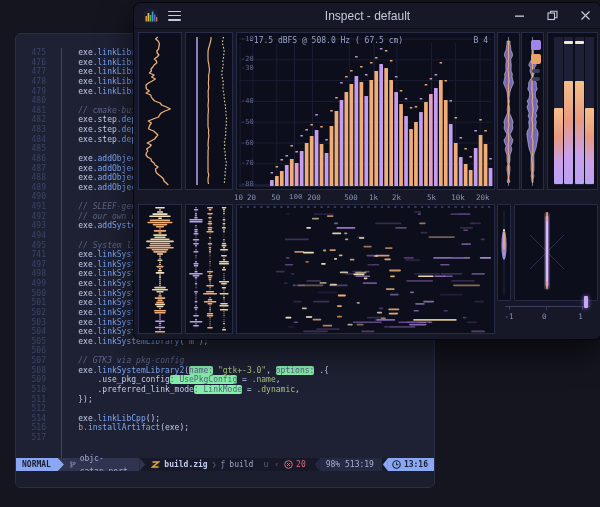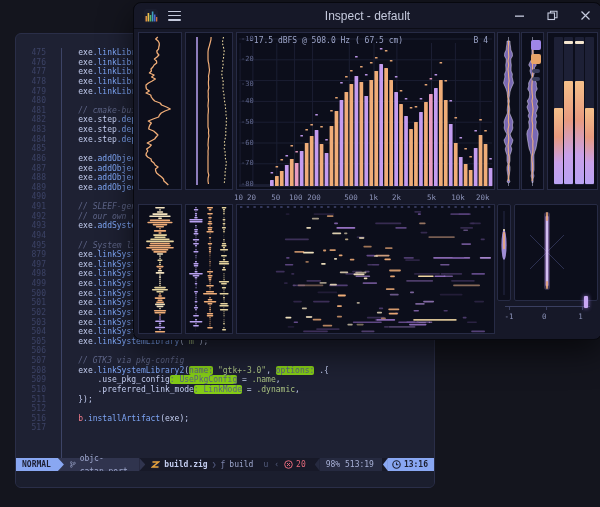--- a/index.html
+++ b/index.html
@@ -19,21 +19,21 @@
   .guide{position:absolute;left:45px;top:14px;bottom:0;width:1px;background:#3d4466;}
   .line{position:relative;padding-left:43px;height:9.63px;white-space:pre;}
   .line.cl{background:#292d45;}
   .lnum{position:absolute;left:0;top:0;width:30px;text-align:right;color:#3c4366;}
   .line.cl .lnum{color:#b9c3f0;}
   .tk-v{color:#c3cdf0;}
   .tk-fn{color:#7ea6f7;}
   .tk-s{color:#a8c080;}
   .tk-e{color:#a8c080;}
   .tk-c{color:#5d6486;font-style:italic;}
-  .tk-h{color:#5a6183;background:#84cc16;border-radius:2px;}
+  .tk-h{color:#5a6183;background:#86efac;border-radius:2px;}
   .tk-red{color:#ef7a8a;}
   .tk-cur{background:#b8c2f0;color:#1e2133;}
   
   .statusline{
     position:absolute;left:0;right:0;top:424px;height:13px;background:#171928;
     display:flex;align-items:stretch;font-size:8px;line-height:13px;
   }
   .seg{position:relative;display:flex;align-items:center;}
   .seg-mode{background:#89a7f2;color:#1b1e30;font-weight:bold;padding:0 7px 0 6px;}
   .seg-mode::after{content:"";position:absolute;right:-6px;top:0;width:6px;height:13px;background:#89a7f2;clip-path:polygon(0 0,100% 50%,0 100%);z-index:2;}
@@ -111,37 +111,38 @@
       <div class="line"><span class="lnum">486</span><span class="tk-v">    exe</span><span class="tk-fn">.addObjectF</span></div>
       <div class="line"><span class="lnum">487</span><span class="tk-v">    exe</span><span class="tk-fn">.addObjectF</span></div>
       <div class="line"><span class="lnum">488</span><span class="tk-v">    exe</span><span class="tk-fn">.addObjectF</span></div>
       <div class="line"><span class="lnum">489</span><span class="tk-v">    exe</span><span class="tk-fn">.addObjectF</span></div>
       <div class="line"><span class="lnum">490</span></div>
       <div class="line"><span class="lnum">491</span><span class="tk-c">    // SLEEF-gener</span></div>
       <div class="line"><span class="lnum">492</span><span class="tk-c">    // our own cod</span></div>
       <div class="line"><span class="lnum">493</span><span class="tk-v">    exe</span><span class="tk-fn">.addSystemI</span></div>
       <div class="line"><span class="lnum">494</span></div>
       <div class="line"><span class="lnum">495</span><span class="tk-c">    // System libr</span></div>
-      <div class="line"><span class="lnum">879</span><span class="tk-v">    exe</span><span class="tk-fn">.linkSystem</span></div>
+      <div class="line"><span class="lnum">741</span><span class="tk-v">    exe</span><span class="tk-fn">.linkSystem</span></div>
       <div class="line"><span class="lnum">497</span><span class="tk-v">    exe</span><span class="tk-fn">.linkSystem</span></div>
       <div class="line"><span class="lnum">498</span><span class="tk-v">    exe</span><span class="tk-fn">.linkSystem</span></div>
       <div class="line"><span class="lnum">499</span><span class="tk-v">    exe</span><span class="tk-fn">.linkSystem</span></div>
       <div class="line"><span class="lnum">500</span><span class="tk-v">    exe</span><span class="tk-fn">.linkSystem</span></div>
       <div class="line"><span class="lnum">501</span><span class="tk-v">    exe</span><span class="tk-fn">.linkSystem</span></div>
       <div class="line"><span class="lnum">502</span><span class="tk-v">    exe</span><span class="tk-fn">.linkSystem</span></div>
       <div class="line"><span class="lnum">503</span><span class="tk-v">    exe</span><span class="tk-fn">.linkSystem</span></div>
       <div class="line"><span class="lnum">504</span><span class="tk-v">    exe</span><span class="tk-fn">.linkSystem</span></div>
       <div class="line"><span class="lnum">505</span><span class="tk-v">    exe</span><span class="tk-fn">.linkSystemLibrary</span><span class="tk-v">(</span><span class="tk-s">"m"</span><span class="tk-v">);</span></div>
       <div class="line"><span class="lnum">506</span></div>
       <div class="line"><span class="lnum">507</span><span class="tk-c">    // GTK3 via pkg-config</span></div>
       <div class="line"><span class="lnum">508</span><span class="tk-v">    exe</span><span class="tk-fn">.linkSystemLibrary2</span><span class="tk-v">(</span><span class="tk-h">name:</span><span class="tk-v"> </span><span class="tk-s">"gtk+-3.0"</span><span class="tk-v">, </span><span class="tk-h">options:</span><span class="tk-v"> .{</span></div>
       <div class="line"><span class="lnum">509</span><span class="tk-v">        .use_pkg_config</span><span class="tk-h">: UsePkgConfig</span><span class="tk-v"> = </span><span class="tk-e">.name</span><span class="tk-v">,</span></div>
       <div class="line"><span class="lnum">510</span><span class="tk-v">        .preferred_link_mode</span><span class="tk-h">: LinkMode</span><span class="tk-v"> = </span><span class="tk-e">.dynamic</span><span class="tk-v">,</span></div>
       <div class="line"><span class="lnum">511</span><span class="tk-v">    });</span></div>
       <div class="line"><span class="lnum">512</span></div>
+      <div class="line"><span class="lnum">514</span><span class="tk-v">    exe</span><span class="tk-fn">.linkLibCpp</span><span class="tk-v">();</span></div>
       <div class="line"><span class="lnum">516</span><span class="tk-red">    b</span><span class="tk-fn">.installArtifact</span><span class="tk-v">(exe);</span></div>
       <div class="line"><span class="lnum">517</span></div>
     </div>
   <div class="statusline">
     <div class="seg seg-mode">
         <span>NORMAL</span>
       </div>
     <div class="seg seg-branch">
       <svg width="8" height="9" viewBox="0 0 8 9">
           <circle cx="1.8" cy="1.8" r="1.3" fill="none" stroke="#9da6cc" stroke-width="0.9"></circle>
@@ -340,21 +341,21 @@
         <rect x="241.7" y="102.0" width="3.7" height="51" fill="#f0ad78" rx="0.5"></rect>
         <rect x="242.2" y="86.0" width="2.7" height="1.6" fill="#f0ad78" rx="0.5" opacity="0.95"></rect>
         <rect x="246.7" y="111.0" width="3.7" height="42" fill="#f0ad78" rx="0.5"></rect>
         <rect x="247.2" y="97.0" width="2.7" height="1.6" fill="#f0ad78" rx="0.5" opacity="0.95"></rect>
         <rect x="251.7" y="135.0" width="3.7" height="18" fill="#c49cf0" rx="0.5"></rect>
         <rect x="252.2" y="125.0" width="2.7" height="1.6" fill="#c49cf0" rx="0.5" opacity="0.95"></rect>
       </svg>
     <div id="db-labels">
         <span class="db-label" style="top: 2.5px;">-10</span>
         <span class="db-label" style="top: 23.3px;">-20</span>
-        <span class="db-label" style="top: 48px;">-30</span>
+        <span class="db-label" style="top: 32px;">-30</span>
         <span class="db-label" style="top: 64.9px;">-40</span>
         <span class="db-label" style="top: 85.7px;">-50</span>
         <span class="db-label" style="top: 106.5px; text-align: center;">-60</span>
         <span class="db-label" style="top: 127.3px;">-70</span>
         <span class="db-label" style="top: 148.1px;">-80</span>
       </div>
     <div class="readout">
       <span>-17.5 dBFS @  508.0 Hz  (  67.5 cm)</span>
       <span>B 4</span>
     </div>
@@ -389,21 +390,21 @@
         <div class="mcap" style="left: 26.6px; top: 8px;"></div>
         <div class="mtrack" style="left: 36.9px;"></div>
         <div class="mbar" style="left: 36.9px; top: 75px; bottom: 5px;"></div>
       </div>
     </div>
 
   <div class="freqstrip" style="left:102px;top:188px;width:259px;height:13px;position:absolute" id="freq-labels">
       <span style="left: -1.892px;">10</span>
       <span style="left: 11.058px;">20</span>
       <span style="left: 35.145px;">50</span>
-      <span style="left: 53.016px;">100</span>
+      <span style="left: 53.016px; font-family: Liberation Mono, monospace;">100</span>
       <span style="left: 71.146px;">200</span>
       <span style="left: 108.183px;">500</span>
       <span style="left: 133.047px;">1k</span>
       <span style="left: 156.098px;">2k</span>
       <span style="left: 191.063px;">5k</span>
       <span style="left: 215.15px;">10k</span>
       <span style="left: 240.014px;">20k</span>
     </div>
 
   <div class="panel" style="left:4px;top:201px;width:44px;height:130px"><svg id="vz-stripes" width="42" height="128">

